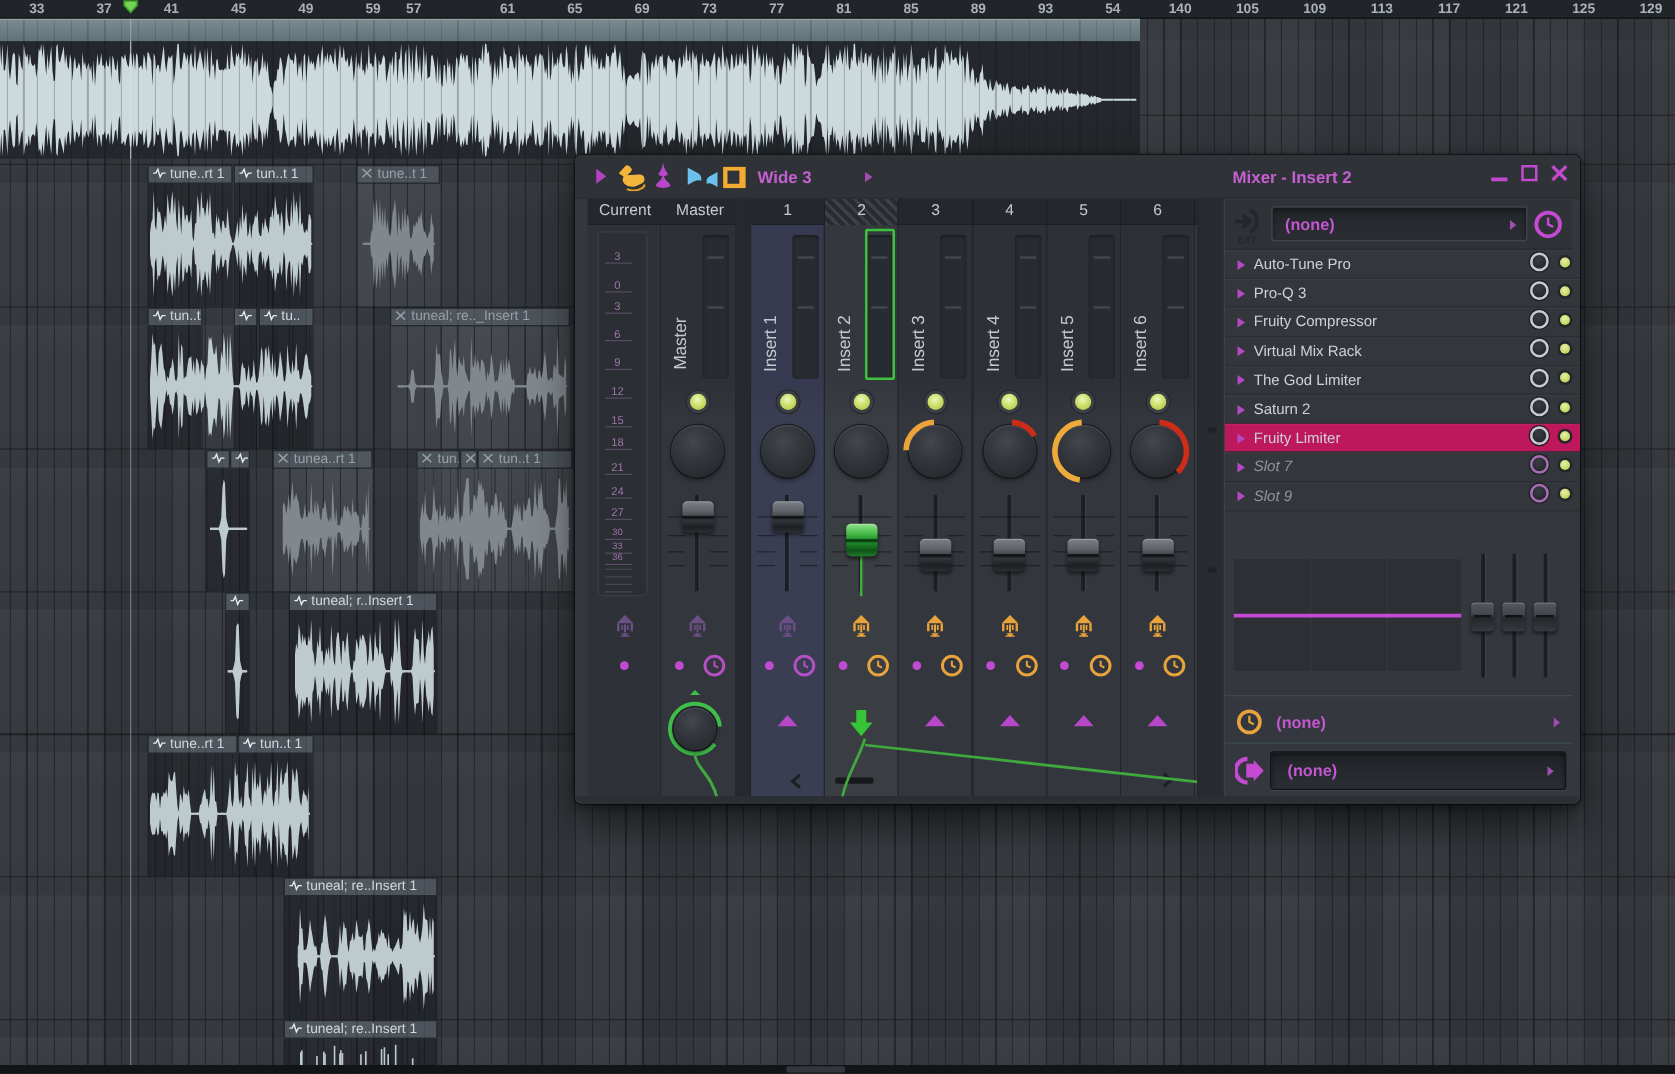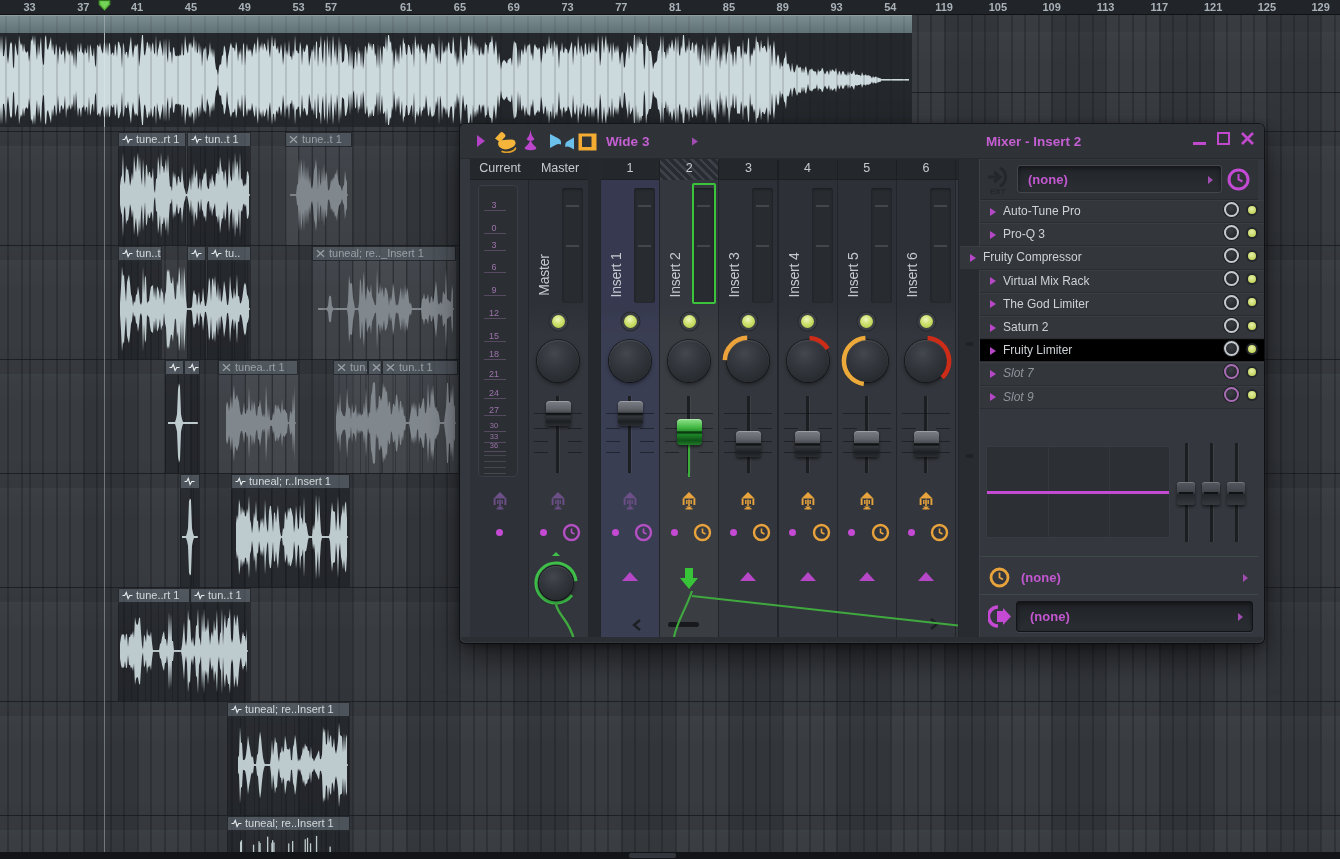--- a/index.html
+++ b/index.html
@@ -47,33 +47,33 @@
 .parrow{position:absolute;width:0;height:0;border-top:4px solid transparent;border-bottom:4px solid transparent;border-left:5px solid #a04cb0}
 </style></head><body>
 <div id="stage">
     <div class="abs grid"></div>
     <div class="abs ruler">
       <div class="rnum" style="left:29.5px">33</div>
       <div class="rnum" style="left:83.3px">37</div>
       <div class="rnum" style="left:137.1px">41</div>
       <div class="rnum" style="left:190.9px">45</div>
       <div class="rnum" style="left:244.7px">49</div>
-      <div class="rnum" style="left:298.5px">53</div>
+      <div class="rnum" style="left:298.5px">59</div>
       <div class="rnum" style="left:331px">57</div>
       <div class="rnum" style="left:406.1px">61</div>
       <div class="rnum" style="left:459.9px">65</div>
       <div class="rnum" style="left:513.7px">69</div>
       <div class="rnum" style="left:567.5px">73</div>
       <div class="rnum" style="left:621.3px">77</div>
       <div class="rnum" style="left:675.1px">81</div>
       <div class="rnum" style="left:728.9px">85</div>
       <div class="rnum" style="left:782.7px">89</div>
       <div class="rnum" style="left:836.5px">93</div>
       <div class="rnum" style="left:890.3px">54</div>
-      <div class="rnum" style="left:944.1px">119</div>
+      <div class="rnum" style="left:944.1px">140</div>
       <div class="rnum" style="left:997.9px">105</div>
       <div class="rnum" style="left:1051.7px">109</div>
       <div class="rnum" style="left:1105.5px">113</div>
       <div class="rnum" style="left:1159.3px">117</div>
       <div class="rnum" style="left:1213.1px">121</div>
       <div class="rnum" style="left:1266.9px">125</div>
       <div class="rnum" style="left:1320.7px">129</div>
     </div>
     <svg class="abs" style="left:97px;top:0px" width="15" height="12">
       <path d="M2,0.5 L13,0.5 L13,4.5 L7.5,10.5 L2,4.5 Z" fill="#5dbb42" stroke="#357a22" stroke-width="1"></path>
@@ -671,21 +671,21 @@
         <div class="slotname">Auto-Tune Pro</div>
         <div class="sknob" style="right:25px;top:1.8px"></div>
         <div class="sled" style="right:8px;top:5.5px"></div>
       </div>
       <div class="slotrow" style="left:520px;top:99.2px;background:#33373c">
         <div class="stri"></div>
         <div class="slotname">Pro-Q 3</div>
         <div class="sknob" style="right:25px;top:1.8px"></div>
         <div class="sled" style="right:8px;top:5.5px"></div>
       </div>
-      <div class="slotrow" style="left:500px;top:122.4px;background:#33373c">
+      <div class="slotrow" style="left:520px;top:122.4px;background:#33373c">
         <div class="stri"></div>
         <div class="slotname">Fruity Compressor</div>
         <div class="sknob" style="right:25px;top:1.8px"></div>
         <div class="sled" style="right:8px;top:5.5px"></div>
       </div>
       <div class="slotrow" style="left:520px;top:145.6px;background:#33373c">
         <div class="stri"></div>
         <div class="slotname">Virtual Mix Rack</div>
         <div class="sknob" style="right:25px;top:1.8px"></div>
         <div class="sled" style="right:8px;top:5.5px"></div>
@@ -695,21 +695,21 @@
         <div class="slotname">The God Limiter</div>
         <div class="sknob" style="right:25px;top:1.8px"></div>
         <div class="sled" style="right:8px;top:5.5px"></div>
       </div>
       <div class="slotrow" style="left:520px;top:192.0px;background:#33373c">
         <div class="stri"></div>
         <div class="slotname">Saturn 2</div>
         <div class="sknob" style="right:25px;top:1.8px"></div>
         <div class="sled" style="right:8px;top:5.5px"></div>
       </div>
-      <div class="slotrow" style="left:520px;top:215.2px;background:#000000">
+      <div class="slotrow" style="left:520px;top:215.2px;background:#be185d">
         <div class="stri"></div>
         <div class="slotname">Fruity Limiter</div>
         <div class="sknob" style="right:25px;top:1.8px"></div>
         <div class="sled" style="right:8px;top:5.5px"></div>
       </div>
       <div class="slotrow" style="left:520px;top:238.4px;background:#33373c">
         <div class="stri"></div>
         <div class="slotname empty">Slot 7</div>
         <div class="sknob purple" style="right:25px;top:1.8px"></div>
         <div class="sled" style="right:8px;top:5.5px"></div>

